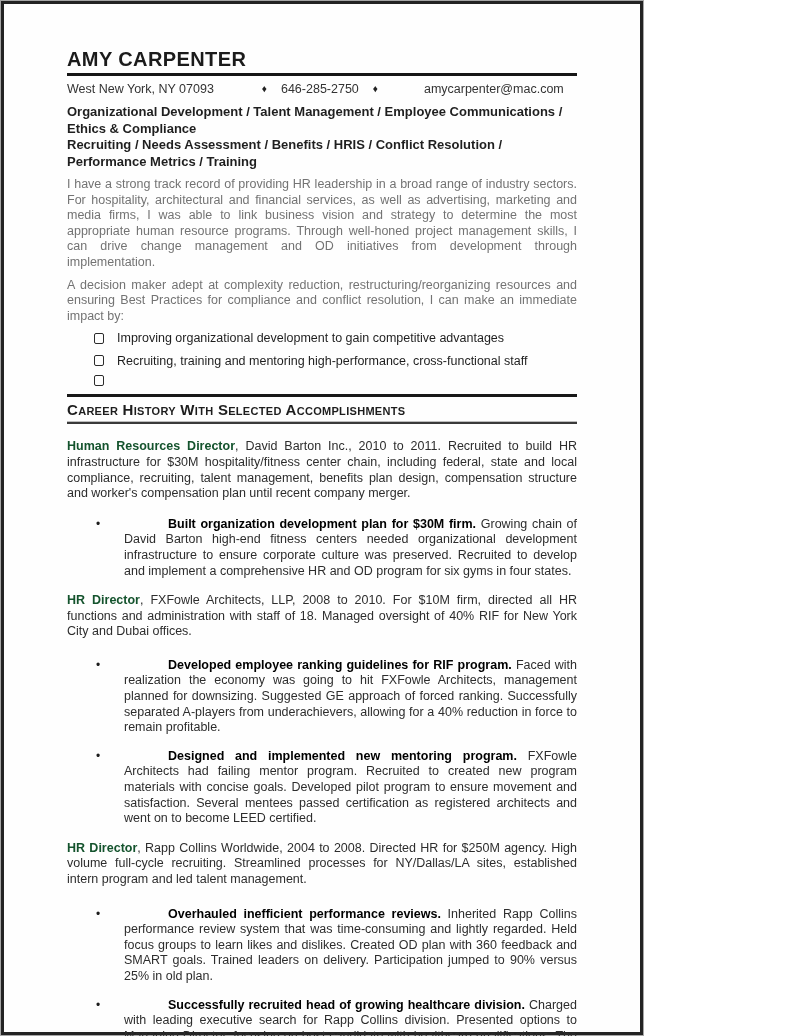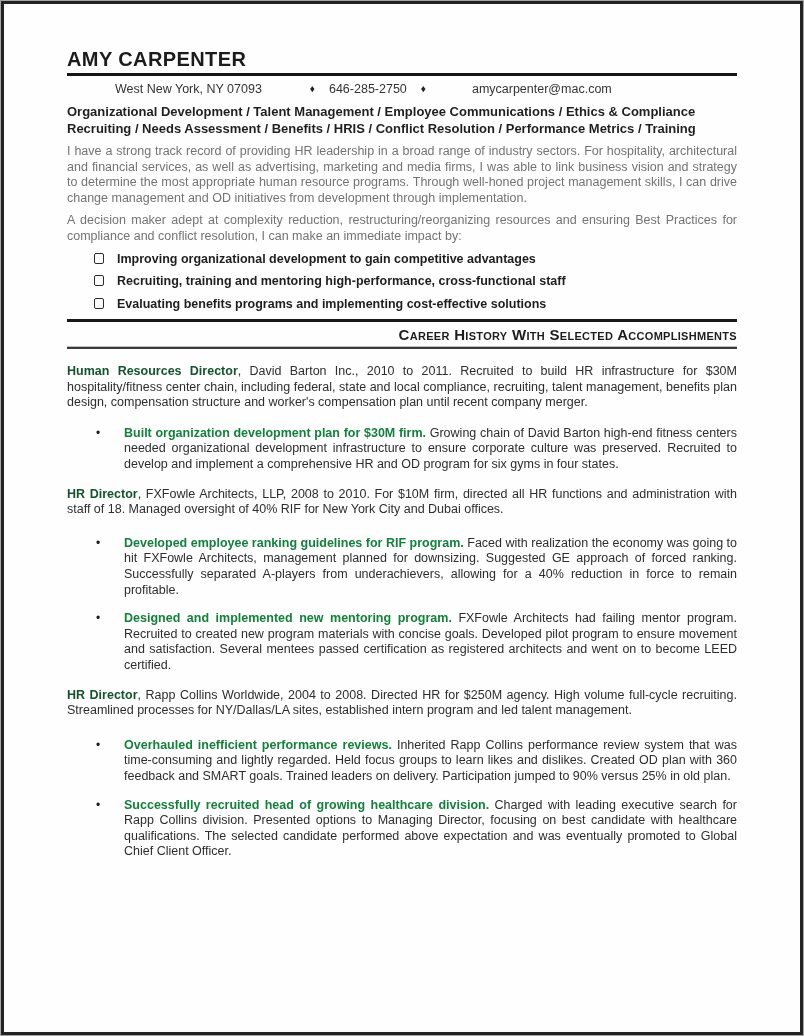--- a/index.html
+++ b/index.html
@@ -1,20 +1,20 @@
 <!DOCTYPE html>
 <html><head>
 <meta charset="utf-8">
 <style>
   html, body { margin: 0; padding: 0; background: #ffffff; }
   * { box-sizing: border-box; }
 
   .page {
     position: relative;
-    width: 804px;
+    width: 644px;
     height: 1036px;
     background: #fefefe;
     font-family: "Liberation Sans", "DejaVu Sans", sans-serif;
     color: #2a2a2a;
     box-shadow: inset 0 0 0 1px #a6a6a6, inset 0 0 0 4px #232323;
     overflow: hidden;
   }
 
   .content {
     position: absolute;
@@ -33,21 +33,20 @@
     font-weight: 700;
     color: #1b1b1b;
     letter-spacing: 0.4px;
     line-height: 22px;
   }
 
   .contact-line {
     display: flex;
     align-items: center;
     margin-top: 6px;
-    margin-left: 48px;
     font-size: 12.5px;
     color: #333;
     white-space: nowrap;
   }
   .contact-loc   { margin-right: 48px; }
   .contact-phone { margin-right: 14px; }
   .diamond {
     font-size: 10px;
     color: #222;
     margin-right: 14px;
@@ -83,21 +82,21 @@
     text-align: justify;
     color: #737373;
   }
 
   .check-list { margin-top: 7px; }
   .check-row {
     display: flex;
     align-items: center;
     margin: 0 0 8px 27px;
     font-size: 12.5px;
-    font-weight: 700;
+    font-weight: 400;
     color: #1e1e1e;
     line-height: 14.5px;
   }
   .checkbox {
     flex: 0 0 auto;
     width: 10px;
     height: 11px;
     border: 1.6px solid #2b2b2b;
     border-radius: 2px;
     margin-right: 13px;
@@ -107,21 +106,21 @@
   
   .section-bar {
     margin-top: 4px;
     border-top: 3px solid #181818;
     border-bottom: 2px solid #3a3a3a;
     margin-bottom: 15px;
   }
   .section-bar-inner {
     border-bottom: 1px solid #bdbdbd;
     padding: 4px 0 3px 0;
-    text-align: right;
+    text-align: left;
     font-variant: small-caps;
     font-weight: 700;
     font-size: 15px;
     letter-spacing: 0.3px;
     color: #1d1d1d;
   }
 
   
   .job-desc {
     margin: 14px 0 0 0;
@@ -143,21 +142,21 @@
     line-height: 15.6px;
   }
   .ach-text {
     flex: 1;
     margin: 0;
     font-size: 12.5px;
     line-height: 15.6px;
     text-align: justify;
     color: #2d2d2d;
   }
-  .ach-text b { color: #15803d; }
+  .ach-text b { color: #000000; margin-left: 44px; }
   .ach.tight { margin-top: 13px; }
 </style>
 </head>
 <body>
 
 <div class="page">
   <div class="content">
 
     <div class="name-block">
       <div class="candidate-name">AMY CARPENTER</div>
@@ -184,21 +183,20 @@
       <div class="check-row">
         <span class="checkbox"></span>
         <span>Improving organizational development to gain competitive advantages</span>
       </div>
       <div class="check-row">
         <span class="checkbox"></span>
         <span>Recruiting, training and mentoring high-performance, cross-functional staff</span>
       </div>
       <div class="check-row">
         <span class="checkbox"></span>
-        <span>Evaluating benefits programs and implementing cost-effective solutions</span>
       </div>
     </div>
 
     <div class="section-bar">
       <div class="section-bar-inner">Career History With Selected Accomplishments</div>
     </div>
 
     <p class="job-desc"><b>Human Resources Director</b><span>, David Barton Inc., 2010 to 2011. Recruited to build HR infrastructure for $30M hospitality/fitness center chain, including federal, state and local compliance, recruiting, talent management, benefits plan design, compensation structure and worker's compensation plan until recent company merger.</span></p>
 
     <div class="ach">

